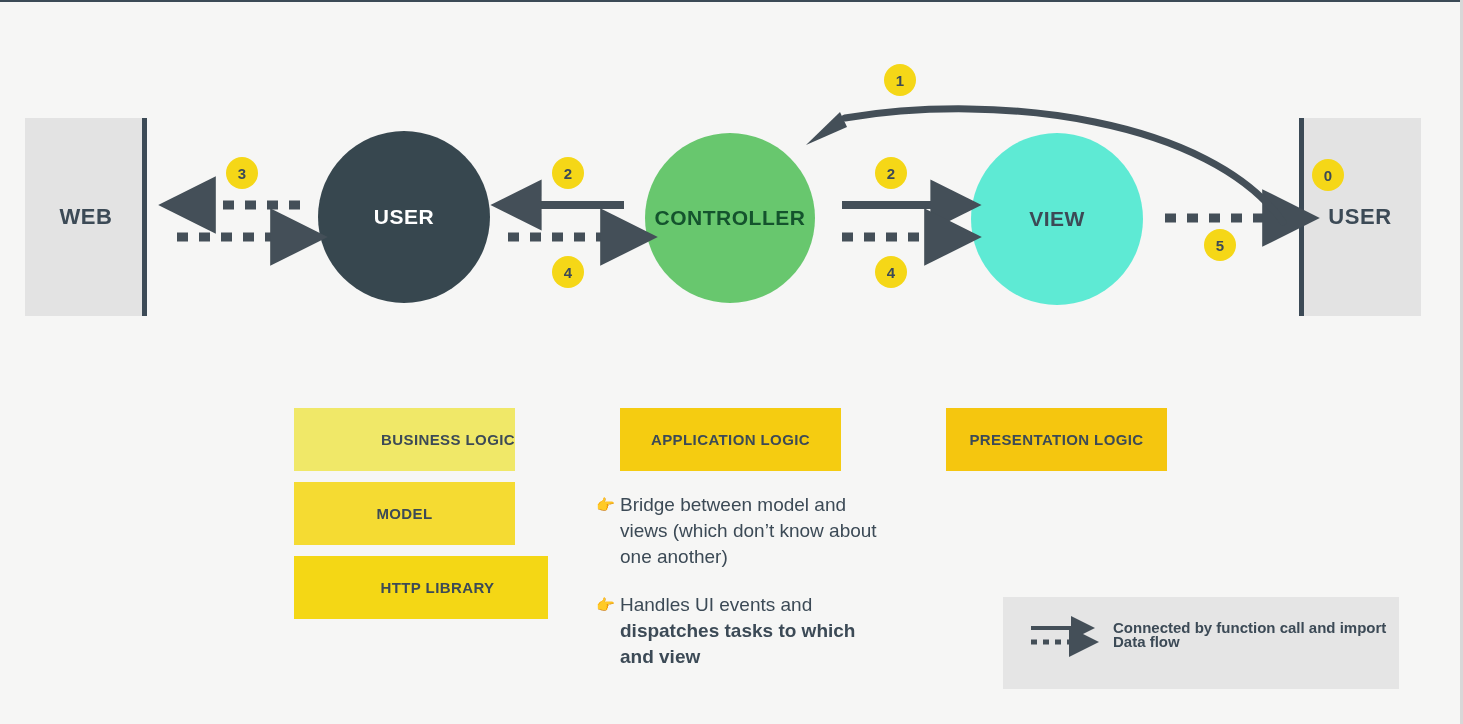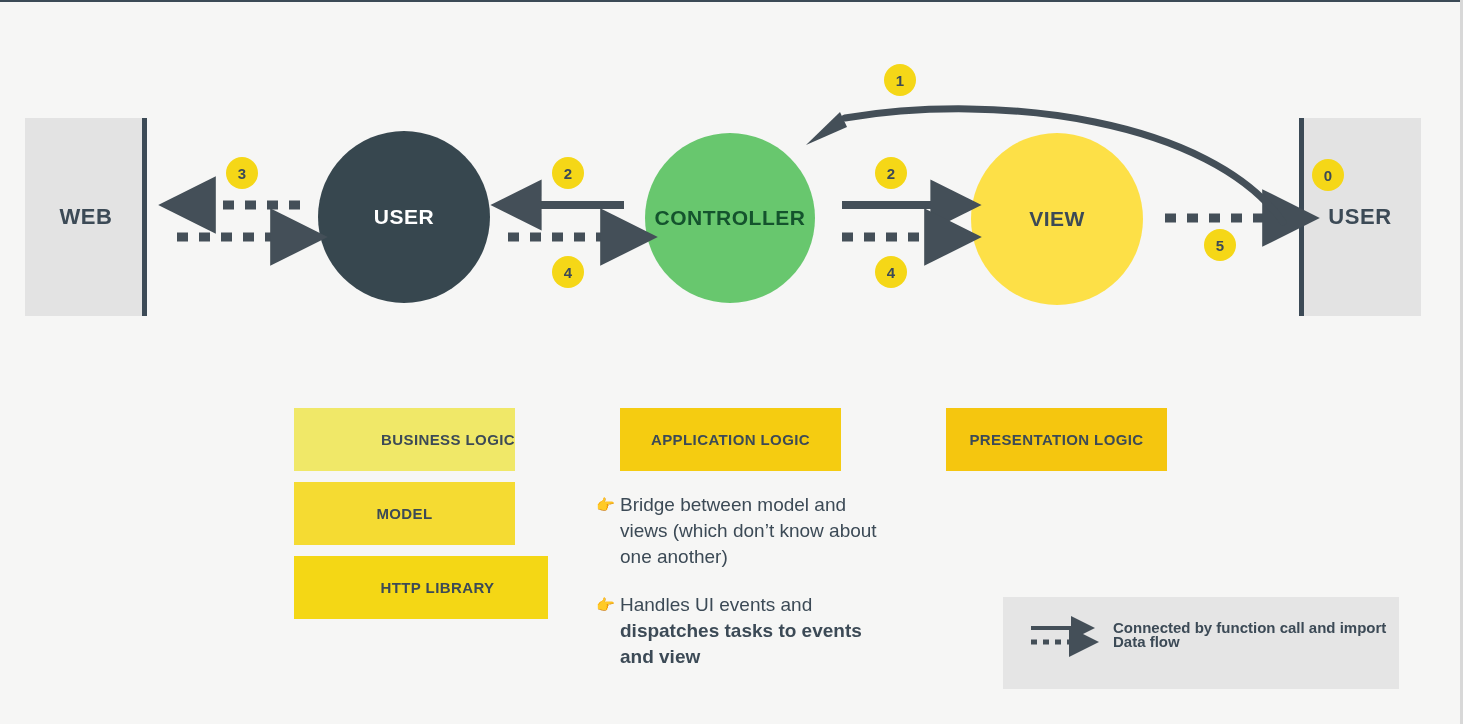--- a/index.html
+++ b/index.html
@@ -31,21 +31,21 @@
   
   .circle{
     position:absolute;border-radius:50%;
     display:flex;align-items:center;justify-content:center;
   }
   .circle span{font-size:21px;font-weight:bold;letter-spacing:.5px;}
   .c-model{background:#37474f;}
   .c-model span{color:#ffffff;}
   .c-controller{background:#68c76e;}
   .c-controller span{color:#14532d;}
-  .c-view{background:#fde047;}
+  .c-view{background:#5eead4;}
   .c-view span{color:#3c4a56;}
 
   
   .badge{
     position:absolute;width:32px;height:32px;border-radius:50%;
     background:#f5d717;color:#3c4a56;
     display:flex;align-items:center;justify-content:center;
     font-size:15px;font-weight:bold;
   }
 
@@ -196,21 +196,21 @@
     <span>PRESENTATION LOGIC</span>
   </div>
 
   <div class="bullets">
     <div class="bullet">
       <span class="hand">👉</span>
       <span class="btext"><span>Bridge between model and views (which don’t know about one another)</span></span>
     </div>
     <div class="bullet">
       <span class="hand">👉</span>
-      <span class="btext"><span>Handles UI events and </span><b>dispatches tasks to events and view</b></span>
+      <span class="btext"><span>Handles UI events and </span><b>dispatches tasks to which and view</b></span>
     </div>
   </div>
 
   <div class="legend">
     <div class="legend-row" style="top:22px;">
       <svg width="68" height="14">
         <line x1="2" y1="7" x2="50" y2="7" stroke="#444f58" stroke-width="4" marker-end="url(#ah2)"></line>
       </svg>
       <span class="lbl">Connected by function call and import</span>
     </div>

